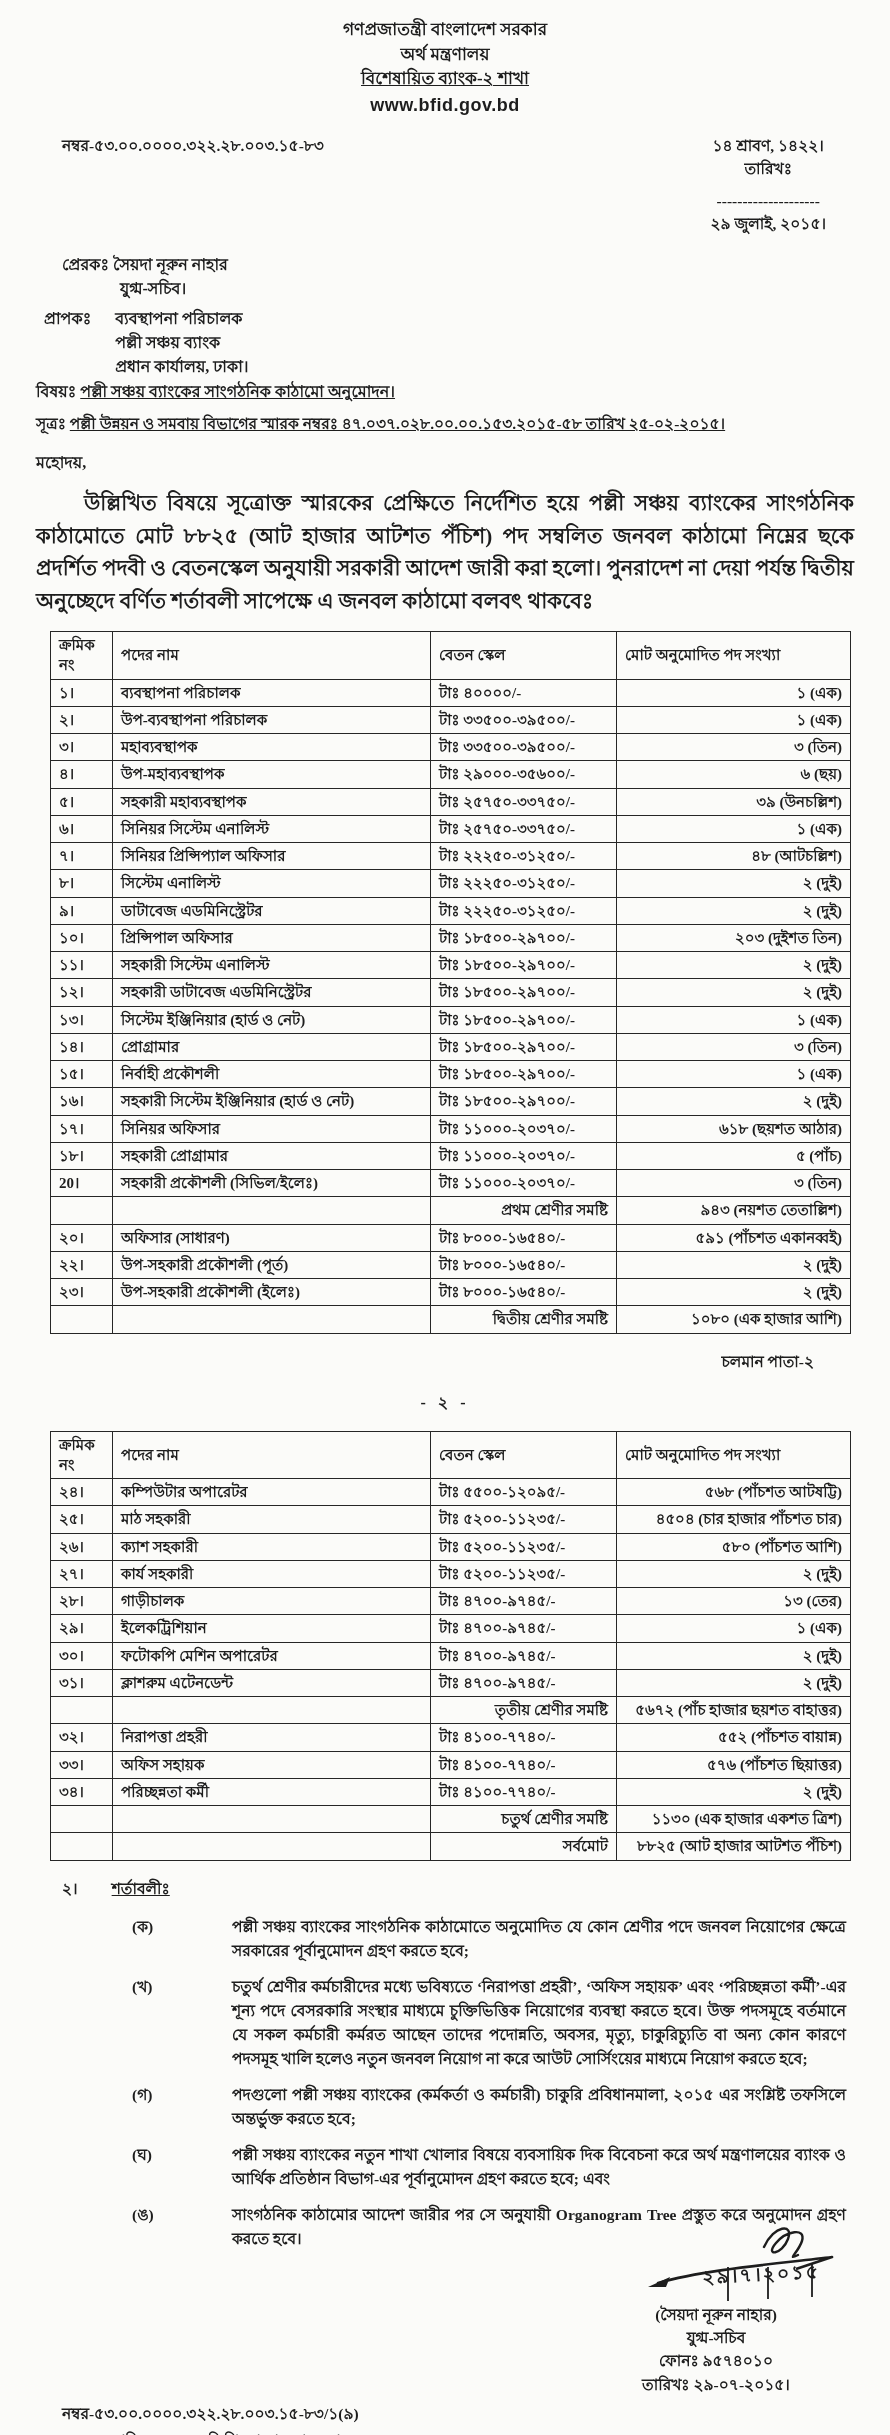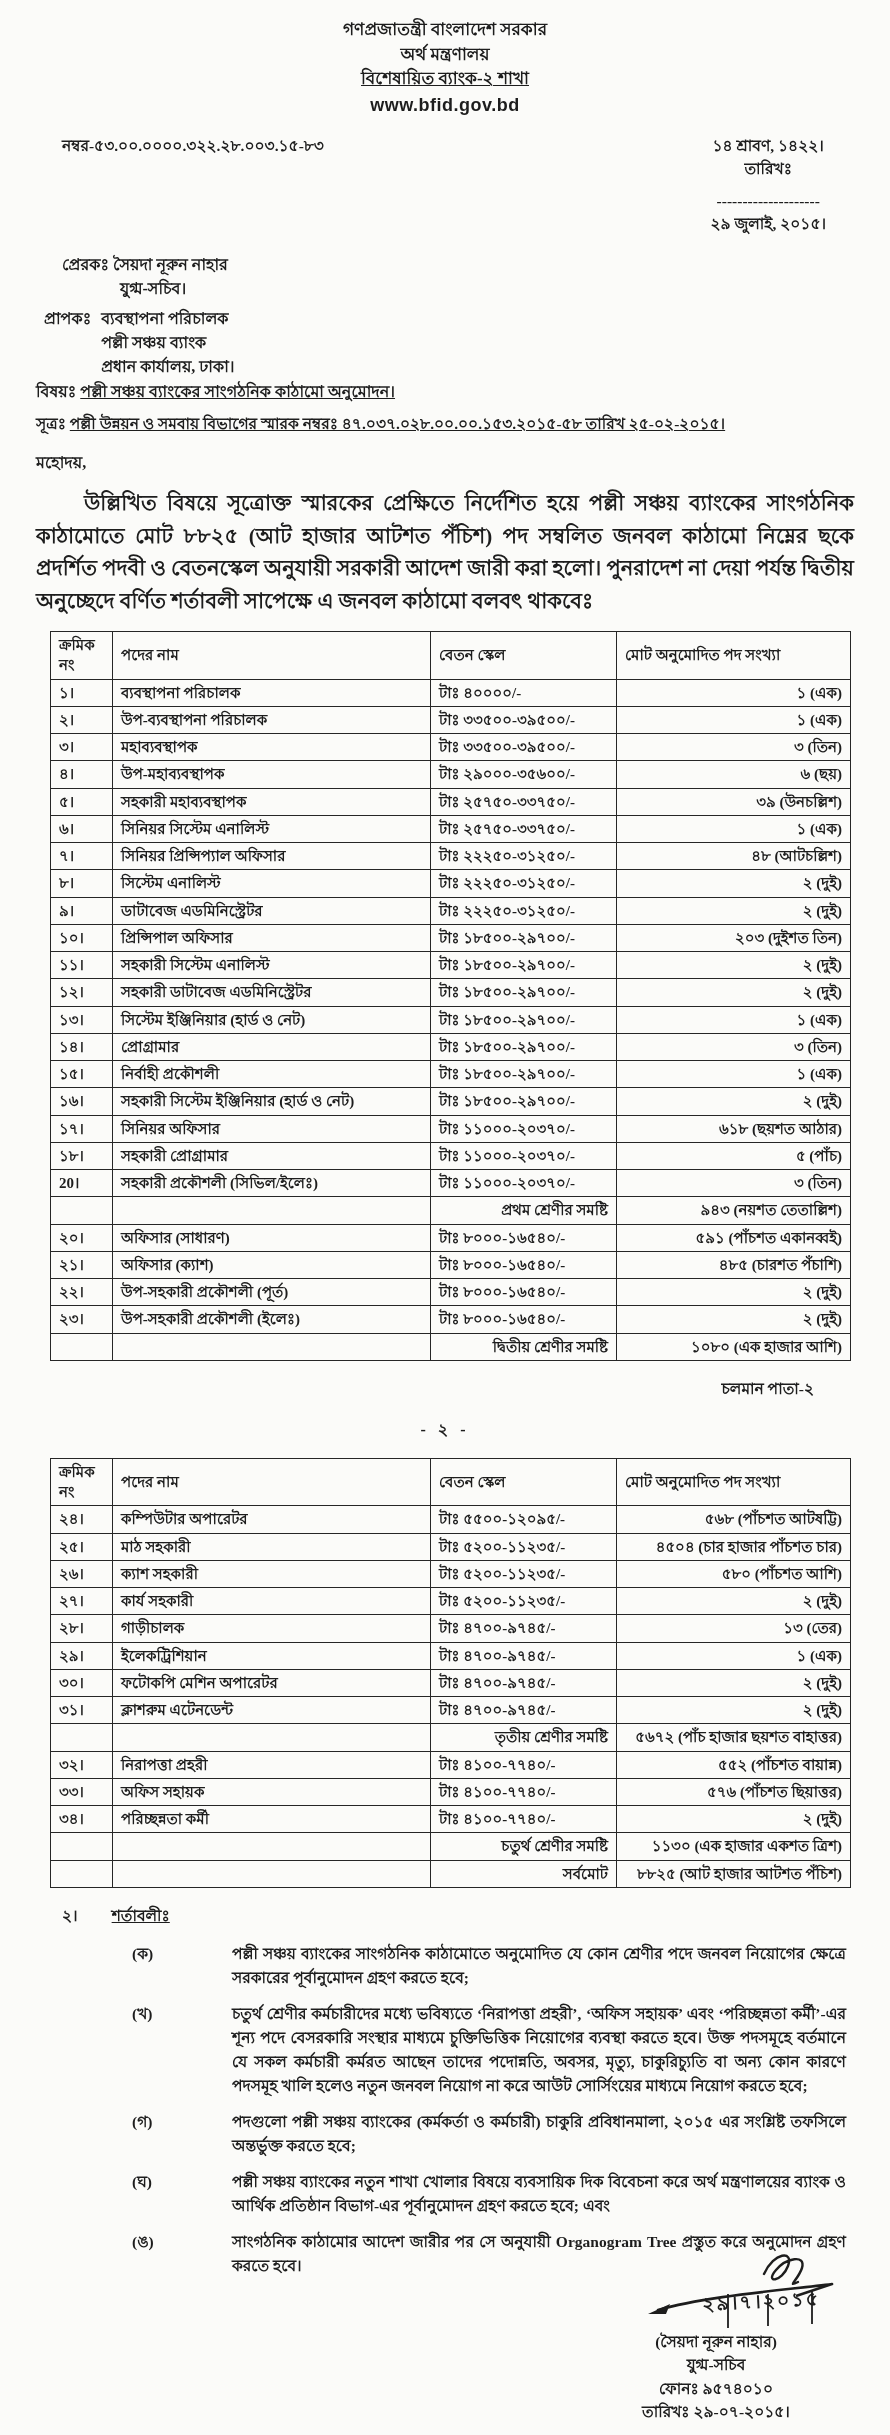--- a/index.html
+++ b/index.html
@@ -18,21 +18,21 @@
 
   
   .ref-row{display:flex;justify-content:space-between;margin-top:16px;font-size:15.5px;}
   .memo-no{padding-left:26px;}
   .date-block{text-align:center;padding-right:28px;line-height:1.5;}
   .date-mid{display:flex;gap:8px;justify-content:center;flex-direction:column;}
 
   
   .sender{margin-top:18px;padding-left:26px;font-size:16px;line-height:1.5;}
   .sender .desig{padding-left:58px;}
-  .recipient{margin-top:6px;padding-left:8px;font-size:16px;line-height:1.5;display:flex;gap:10px;}
+  .recipient{margin-top:6px;padding-left:8px;font-size:16px;line-height:1.5;display:flex;gap:24px;}
   .recipient .r-lines div{line-height:1.5;}
 
   .subject-line{font-size:16px;}
   .subject-line .u,.reference-line .u{text-decoration:underline;}
   .reference-line{margin-top:6px;font-size:15.5px;}
   .salutation{margin-top:12px;font-size:16px;}
   .body-par{margin-top:10px;font-size:21px;line-height:1.55;text-align:justify;text-indent:48px;}
 
   
   table.posts{border-collapse:collapse;margin:14px 0 0 14px;width:800px;table-layout:fixed;font-size:15px;}
@@ -280,26 +280,20 @@
           <td class="count">৯৪৩ (নয়শত তেতাল্লিশ)</td>
         </tr>
 
         <tr class="posts-row">
           <td class="serial">২০।</td>
           <td class="name">অফিসার (সাধারণ)</td>
           <td class="scale">টাঃ ৮০০০-১৬৫৪০/-</td>
           <td class="count">৫৯১ (পাঁচশত একানব্বই)</td>
         </tr>
 
-        <tr class="posts-row">
-          <td class="serial">২১।</td>
-          <td class="name">অফিসার (ক্যাশ)</td>
-          <td class="scale">টাঃ ৮০০০-১৬৫৪০/-</td>
-          <td class="count">৪৮৫ (চারশত পঁচাশি)</td>
-        </tr>
 
         <tr class="posts-row">
           <td class="serial">২২।</td>
           <td class="name">উপ-সহকারী প্রকৌশলী (পূর্ত)</td>
           <td class="scale">টাঃ ৮০০০-১৬৫৪০/-</td>
           <td class="count">২ (দুই)</td>
         </tr>
 
         <tr class="posts-row">
           <td class="serial">২৩।</td>

